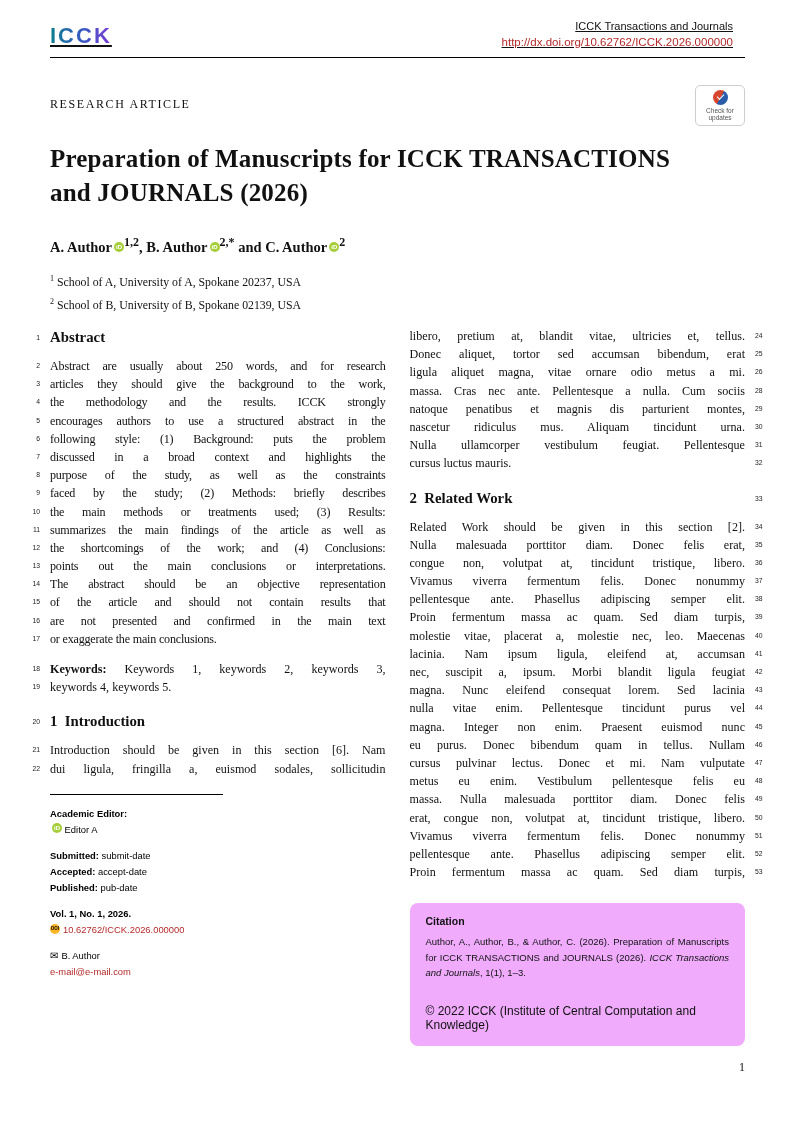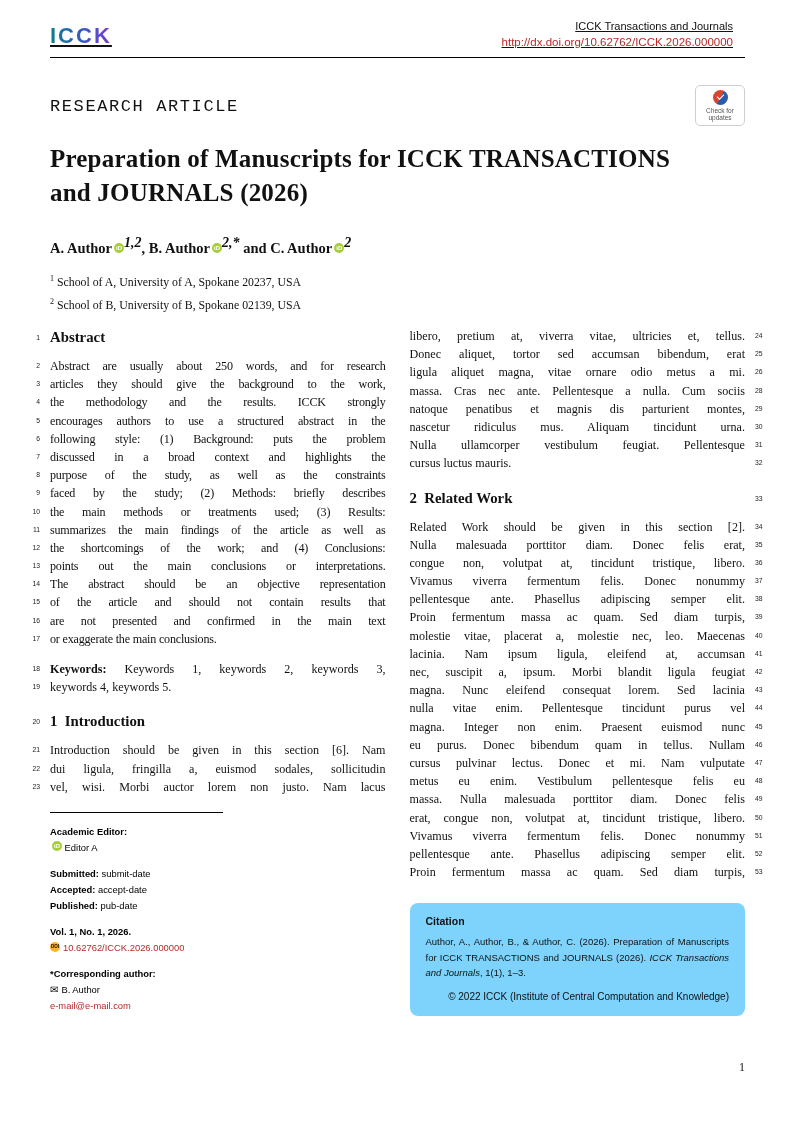--- a/index.html
+++ b/index.html
@@ -11,38 +11,38 @@
             justify-content:space-between; align-items:flex-start;text-decoration:underline; }
   .logo { font-family:"Liberation Sans", sans-serif; font-weight:bold; font-size:22px;
           letter-spacing:2px; margin-top:3px;
           background:linear-gradient(90deg,#0c7e8f 0%,#3a57c4 55%,#7d3bd4 100%);
           -webkit-background-clip:text; background-clip:text; color:transparent; }
   .header-right { text-align:right; font-family:"Liberation Sans", sans-serif; }
   .journal-name { font-size:11px; color:#111; margin-bottom:4px; }
   .doi-url { font-size:11.5px; color:#b52a2a; }
   .header-rule { position:absolute; left:50px; right:49px; top:57px; border-top:1.2px solid #000; }
 
-  .article-type { position:absolute; left:50px; top:97px; font-family:Liberation Mono, monospace;
-                  font-size:17px; letter-spacing:1.6px; color:#111; }
+  .article-type { position:absolute; left:50px; top:97px; font-family:Liberation Serif, serif;
+                  font-size:12px; letter-spacing:1.6px; color:#111; }
 
   .check-badge { position:absolute; right:49px; top:85px; width:48px; height:39px;
                  border:1px solid #cfcfcf; border-radius:5px; background:#fff;
                  display:flex; flex-direction:column; align-items:center; justify-content:center; gap:2px; }
   .crossmark-icon { width:15px; height:15px; border-radius:50%; position:relative;
                     background:conic-gradient(from 210deg,#d6452e 0 50%,#2a5caa 50% 100%); }
   .crossmark-icon::after { content:""; position:absolute; left:4px; top:4px; width:6px; height:3px;
                     border-left:1.6px solid #fff; border-bottom:1.6px solid #fff; transform:rotate(-45deg); }
   .check-text { font-family:"Liberation Sans", sans-serif; font-size:6.5px; line-height:7.5px;
                 color:#555; text-align:center; }
 
   
   .title { position:absolute; left:50px; right:49px; top:142px; font-size:25px; font-weight:bold;
            line-height:34px; letter-spacing:0.2px; }
   .authors { position:absolute; left:50px; top:235px; font-size:14.5px; font-weight:bold; white-space:nowrap; }
-  .authors sup { font-size:14px;font-style:italic; }
+  .authors sup { font-size:12px; }
   .orcid-icon { display:inline-block; width:10px; height:10px; border-radius:50%; background:#a6ce39;
                 color:#fff; font:bold 6px/10px "Liberation Sans", sans-serif; text-align:center;
                 vertical-align:3px; margin-left:2px; }
   .affils { position:absolute; left:50px; top:269px; font-size:11.8px; line-height:19px; }
   .affils sup { font-size:8px; margin-right:3px; }
 
   
   .columns { position:absolute; left:50px; top:327px; display:flex; gap:24px; }
   .col { width:335.5px; }
   .line { position:relative; height:18.2px; }
@@ -63,25 +63,25 @@
                     line-height:16px; color:#000; }
   .fn-rule { width:173px; border-top:1px solid #000; margin-bottom:11px; }
   .fn-space { height:10px; }
   .red { color:#b52a2a; }
   .doi-badge { display:inline-block; width:10px; height:10px; border-radius:50%; background:#fcb425;
                color:#000; font:bold 4.5px/10px "Liberation Sans", sans-serif; text-align:center;
                vertical-align:-1px; margin-right:3px; overflow:hidden; }
   .envelope-icon { font-size:10px; margin-right:3px; }
 
   
-  .citation-box { margin-top:22px; background:#7dd3fc; border-radius:8px; padding:12px 16px 14px;
+  .citation-box { margin-top:22px; background:#f0abfc; border-radius:8px; padding:12px 16px 14px;
                   font-family:"Liberation Sans", sans-serif; width:303.5px; }
   .citation-heading { font-weight:bold; font-size:10.5px; margin-bottom:7px; }
   .citation-text { font-size:9.5px; line-height:15.5px; text-align:justify; color:#111; }
-  .citation-copyright { font-size:10px; margin-top:10px;text-align:right; }
+  .citation-copyright { font-size:12px; margin-top:23px; }
 
   .page-number { position:absolute; right:49px; top:1060px; font-size:12px; }
 </style>
 </head>
 <body>
 
 <div class="page">
 
   <div class="header">
     <div class="logo">ICCK</div>
@@ -200,50 +200,45 @@
             <span class="num">20</span>
             <span class="txt">1 Introduction</span>
           </div>
           <div class="line body j">
             <span class="num">21</span>
             <span class="txt">Introduction should be given in this section [6]. Nam</span>
           </div>
           <div class="line body j">
             <span class="num">22</span>
             <span class="txt">dui ligula, fringilla a, euismod sodales, sollicitudin</span>
-          </div>
-          <div class="line body j">
-            <span class="num">23</span>
-            <span class="txt">vel, wisi. Morbi auctor lorem non justo. Nam lacus</span>
           </div>
         </div>
 
       <div class="footnote-block">
         <div class="fn-rule"></div>
         <div class="fn-line"><b>Academic Editor:</b></div>
         <div class="fn-line"><span class="orcid-icon">iD</span> <span>Editor A</span></div>
         <div class="fn-space"></div>
         <div class="fn-line"><b>Submitted:</b> <span>submit-date</span></div>
         <div class="fn-line"><b>Accepted:</b> <span>accept-date</span></div>
         <div class="fn-line"><b>Published:</b> <span>pub-date</span></div>
         <div class="fn-space"></div>
         <div class="fn-line"><b>Vol. 1, No. 1, 2026.</b></div>
         <div class="fn-line"><span class="doi-badge">DOI</span><span class="red">10.62762/ICCK.2026.000000</span></div>
         <div class="fn-space"></div>
-        <div class="fn-line"><b>*Corresponding author:</b></div>
         <div class="fn-line"><span class="envelope-icon">✉</span><span>B. Author</span></div>
         <div class="fn-line"><span class="red">e-mail@e-mail.com</span></div>
       </div>
     </div>
 
     <div class="col col-right">
       <div>
           <div class="line body j">
             <span class="num">24</span>
-            <span class="txt">libero, pretium at, viverra vitae, ultricies et, tellus.</span>
+            <span class="txt">libero, pretium at, blandit vitae, ultricies et, tellus.</span>
           </div>
           <div class="line body j">
             <span class="num">25</span>
             <span class="txt">Donec aliquet, tortor sed accumsan bibendum, erat</span>
           </div>
           <div class="line body j">
             <span class="num">26</span>
             <span class="txt">ligula aliquet magna, vitae ornare odio metus a mi.</span>
           </div>
           <div class="line body j">

